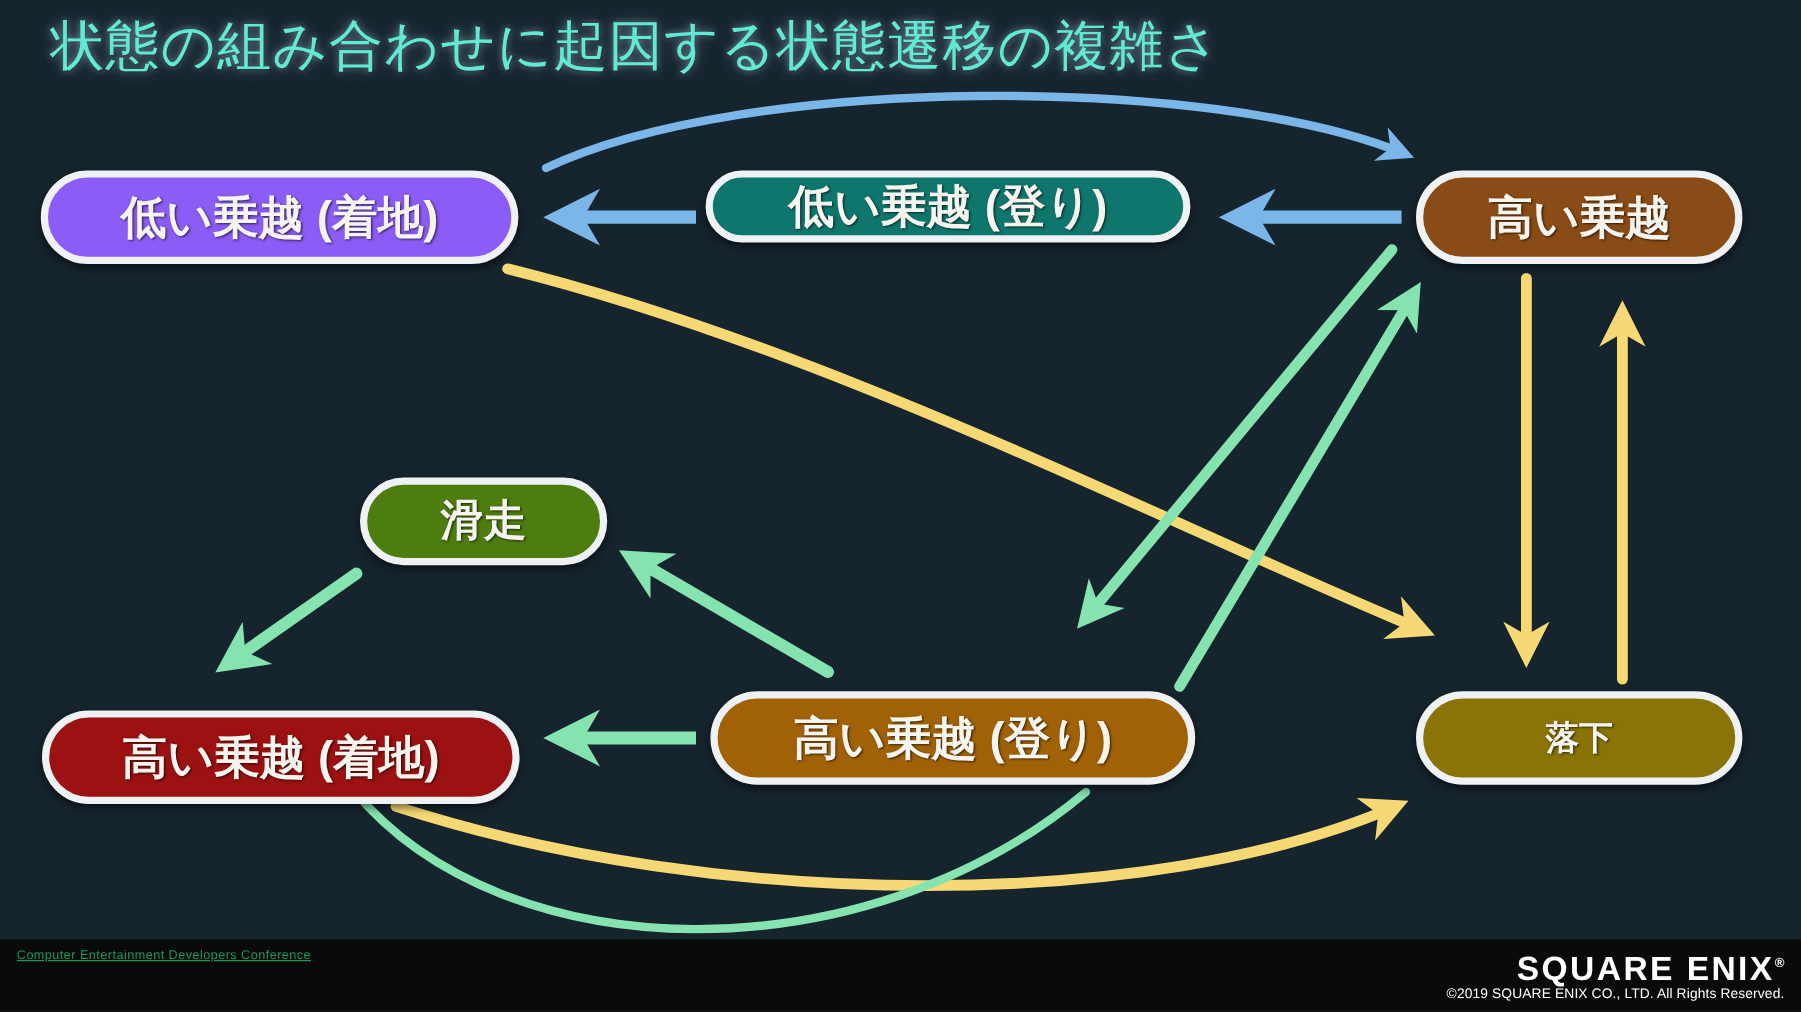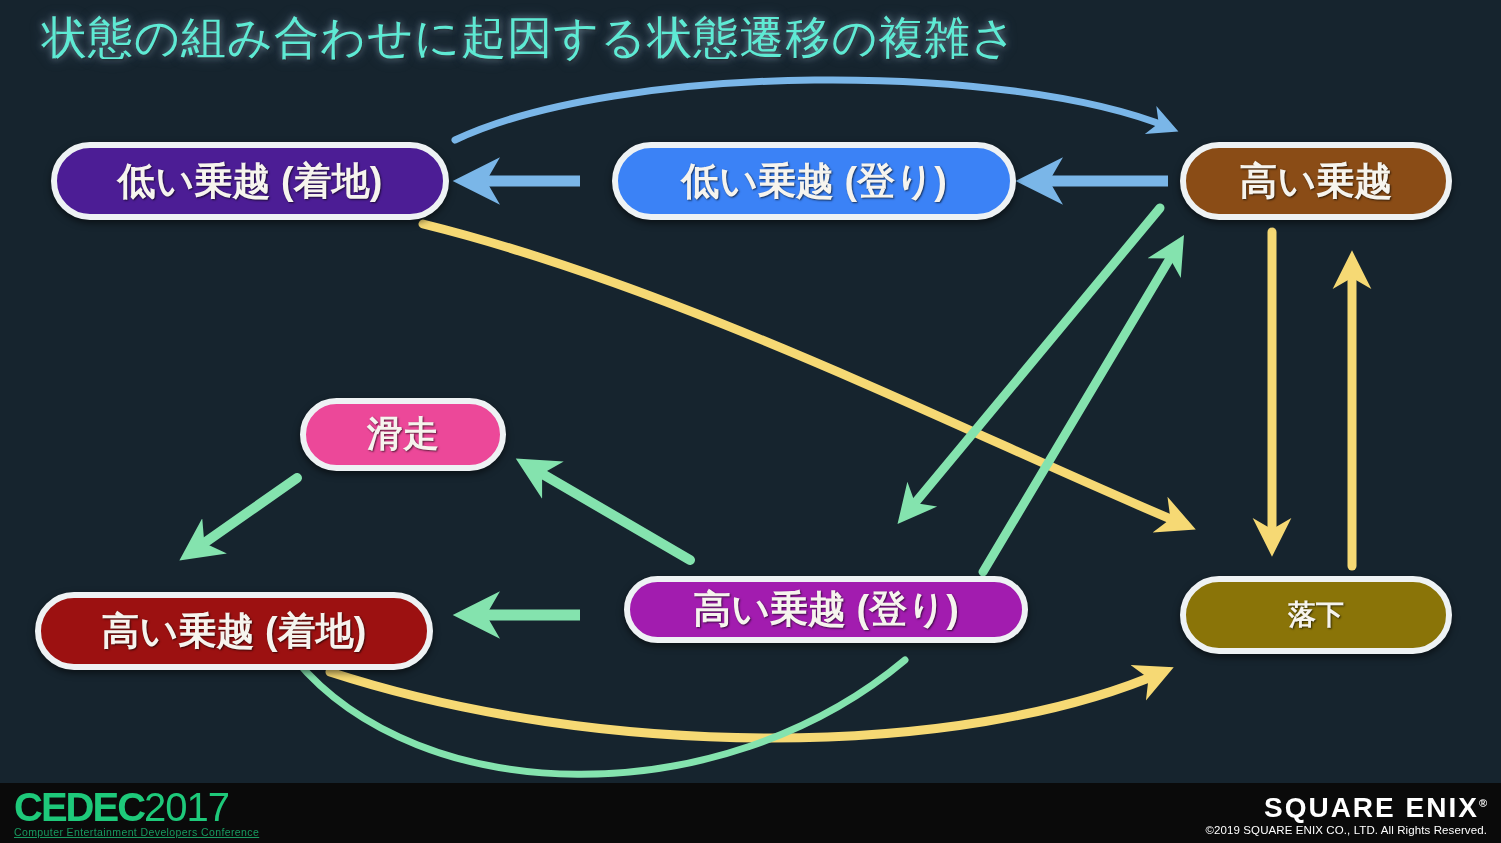--- a/index.html
+++ b/index.html
@@ -164,55 +164,51 @@
 
     <path d="M 297,478 L 190,553" fill="none" stroke="#84e3ae" stroke-width="10" stroke-linecap="round" marker-end="url(#head-green)"></path>
 
     <path d="M 690,560 L 527,465" fill="none" stroke="#84e3ae" stroke-width="10" stroke-linecap="round" marker-end="url(#head-green)"></path>
 
     <path d="M 580,615 L 467,615" fill="none" stroke="#84e3ae" stroke-width="11" stroke-linecap="butt" marker-end="url(#head-green)"></path>
 
     <path d="M 295,659 C 420,810 720,815 905,660" fill="none" stroke="#84e3ae" stroke-width="7" stroke-linecap="round"></path>
   </svg>
 
-  <div class="node" style="left:51px; top:142px; width:398px; height:78px; background:#4c1d95; font-size:38px;">
+  <div class="node" style="left:34px; top:142px; width:398px; height:78px; background:#8b5cf6; font-size:38px;">
     <span class="node-label">低い乗越 (着地)</span>
   </div>
 
-  <div class="node" style="left:612px; top:142px; width:404px; height:78px; background:#3b82f6; font-size:38px;">
+  <div class="node" style="left:588px; top:142px; width:404px; height:60px; background:#0f766e; font-size:38px;">
     <span class="node-label">低い乗越 (登り)</span>
   </div>
 
   <div class="node" style="left:1180px; top:142px; width:272px; height:78px; background:#8a4c16; font-size:38px;">
     <span class="node-label">高い乗越</span>
   </div>
 
-  <div class="node" style="left:300px; top:398px; width:206px; height:73px; background:#ec4899; font-size:36px;">
+  <div class="node" style="left:300px; top:398px; width:206px; height:73px; background:#4d7c0f; font-size:36px;">
     <span class="node-label">滑走</span>
   </div>
 
   <div class="node" style="left:35px; top:576px; width:398px; height:78px; background:#9c1111; font-size:38px;margin-top:16px;">
     <span class="node-label">高い乗越 (着地)</span>
   </div>
 
-  <div class="node" style="left:624px; top:576px; width:404px; height:67px; background:#a21caf; font-size:38px;">
+  <div class="node" style="left:592px; top:576px; width:404px; height:78px; background:#a16207; font-size:38px;">
     <span class="node-label">高い乗越 (登り)</span>
   </div>
 
   <div class="node" style="left:1180px; top:576px; width:272px; height:78px; background:#8a7408; font-size:28px;">
     <span class="node-label">落下</span>
   </div>
 
   <div id="footer">
 
     <div id="cedec-logo">
-      <div id="cedec-wordmark">
-        <span class="cedec-c">CEDEC</span>
-          <span class="cedec-year">2017</span>
-      </div>
       <div id="cedec-tagline">Computer Entertainment Developers Conference</div>
     </div>
 
     <div id="se-logo">
       <div id="se-wordmark">
         <span>SQUARE ENIX</span><span class="se-reg">®</span>
       </div>
       <div id="se-copy">©2019 SQUARE ENIX CO., LTD. All Rights Reserved.</div>
     </div>
 

